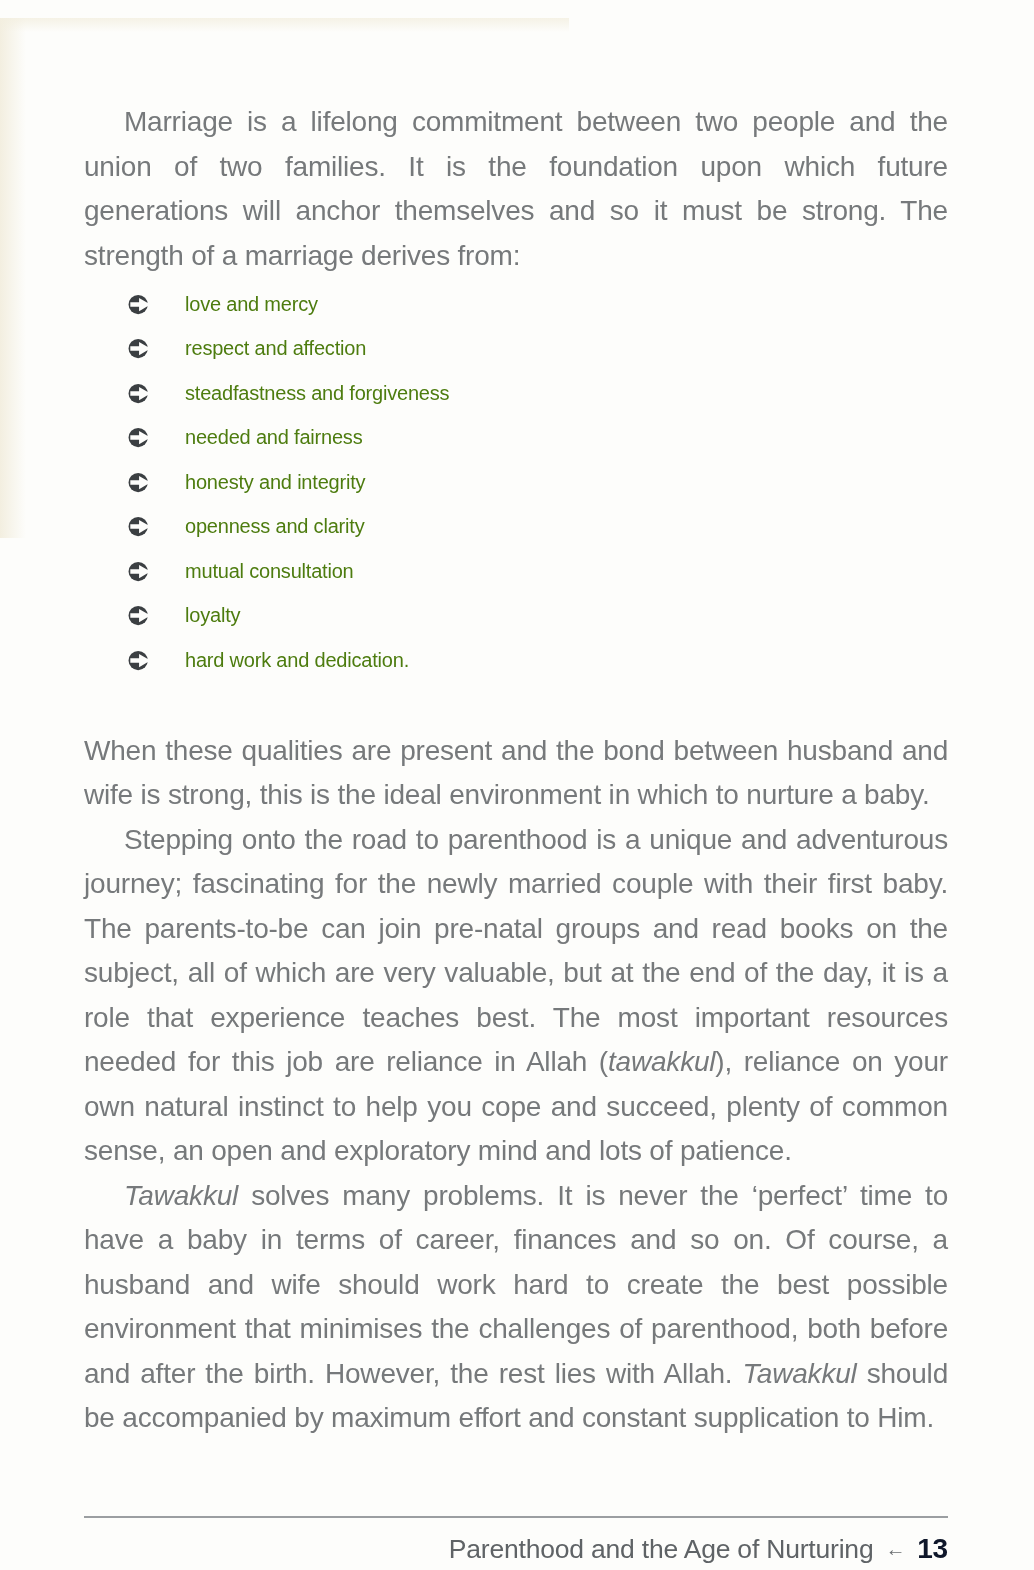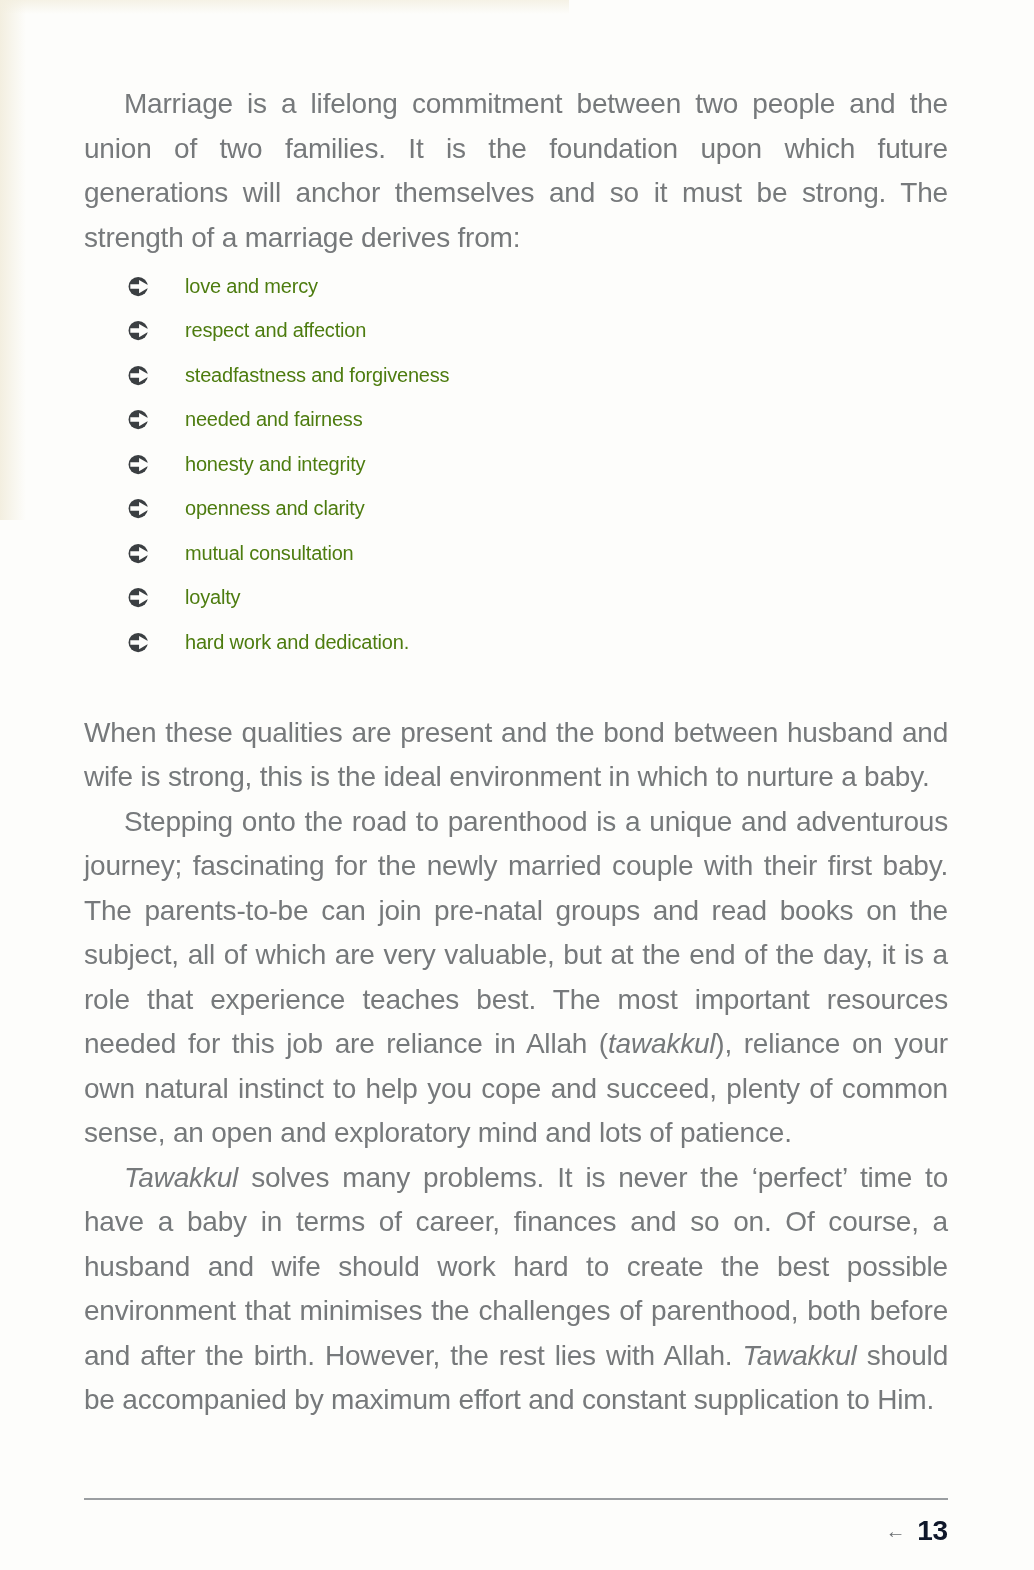--- a/index.html
+++ b/index.html
@@ -6,20 +6,21 @@
   body {
     width: 1034px; height: 1570px;
     background: #fdfdfb;
     font-family: "Liberation Sans", sans-serif;
     position: relative;
     overflow: hidden;
   }
   .page {
     position: absolute; inset: 0;
     background: #fdfdfb;
+    margin-top: 18px;
   }
   
   .edge-left {
     position: absolute; left: 0; top: 0; width: 26px; height: 520px;
     background: linear-gradient(90deg, rgba(241,236,219,0.85), rgba(241,236,219,0));
     pointer-events: none;
   }
   .edge-top {
     position: absolute; left: 0; top: 0; width: 55%; height: 14px;
     background: linear-gradient(180deg, rgba(243,239,224,0.8), rgba(243,239,224,0));
@@ -185,17 +186,18 @@
 
     <p class="after-list"><span>When these qualities are present and the bond between husband and wife is strong, this is the ideal environment in which to nurture a baby.</span></p>
 
     <p class="indent"><span>Stepping onto the road to parenthood is a unique and adventurous journey; fascinating for the newly married couple with their first baby. The parents-to-be can join pre-natal groups and read books on the subject, all of which are very valuable, but at the end of the day, it is a role that experience teaches best. The most important resources needed for this job are reliance in Allah (</span><em>tawakkul</em><span>), reliance on your own natural instinct to help you cope and succeed, plenty of common sense, an open and exploratory mind and lots of patience.</span></p>
 
     <p class="indent"><em>Tawakkul</em><span> solves many problems. It is never the ‘perfect’ time to have a baby in terms of career, finances and so on. Of course, a husband and wife should work hard to create the best possible environment that minimises the challenges of parenthood, both before and after the birth. However, the rest lies with Allah. </span><em>Tawakkul</em><span> should be accompanied by maximum effort and constant supplication to Him.</span></p>
   </main>
 
   <footer class="footer">
     <div class="footer-row">
+      <span>Parenthood and the Age of Nurturing</span>
       <span class="footer-sep">←</span>
       <span class="footer-pagenum">13</span>
     </div>
   </footer>
 </div>
 
 </body></html>

